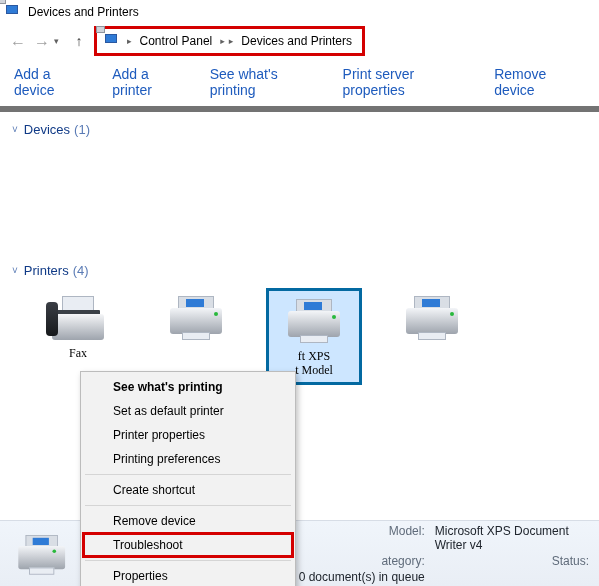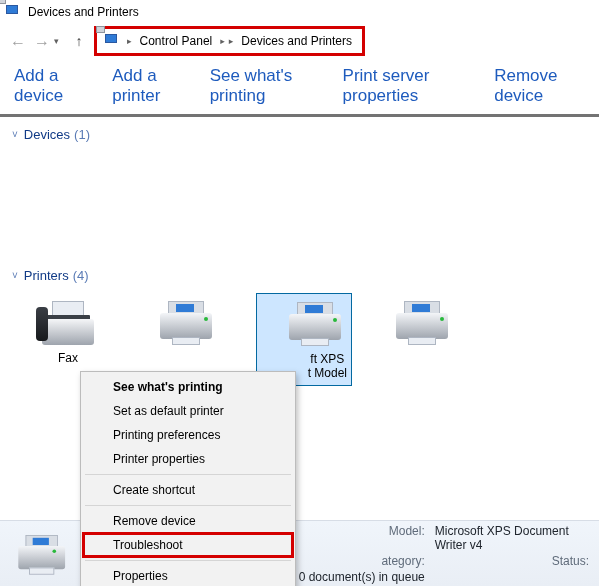--- a/index.html
+++ b/index.html
@@ -35,47 +35,47 @@
     margin-left: 2px;
   }
   .crumb-icon { width:16px; height:16px; margin:0 4px;}
   .crumb { color:#000; padding:0 6px; }
   .csep { color:#606060; font-size:9px; padding:0 2px;}
   .toolbar {
     display:flex; align-items:center;
     gap: 22px;
     padding: 8px 14px 8px 14px;
     color: #1e5bbd;
-    font-size: 17px;
-    border-bottom: 3px solid #737373;
+    font-size: 14px;
+    border-bottom: 6px solid #737373;
   }
   .grouphdr {
     display:flex; align-items:center;
     padding: 10px 10px 6px 12px;
     color: #103a86;
     font-size: 13px;
   }
   .chev { font-size:10px; color:#5a7bb5; margin-right:6px; }
   .count { color:#5a7bb5; margin-left:4px; }
   .items-area { min-height: 110px; }
   .printers {
     display:flex; gap: 22px;
-    padding: 4px 18px 4px 20px;
+    padding: 4px 18px 4px 30px;
     flex-wrap: wrap;
+    font-family: Liberation Serif, serif;
   }
   .device {
     width: 96px;
     display:flex; flex-direction:column; align-items:center;
     padding: 4px;
     position: relative;
   }
   .device.selected {
     background: #cde6ff;
-    border: 1px solid #0369a1;
-    align-items: flex-end;
+    border: 3px solid #0369a1;
   }
   .dev-label { text-align:center; font-size:12px; margin-top:4px; line-height:1.2; }
   
   .fax {
     width:64px; height:50px; position:relative;
   }
   .fax .body { position:absolute; left:6px; top:22px; width:52px; height:26px; background: linear-gradient(#f5f6f8,#9ea4ad); border-radius:3px;}
   .fax .paper { position:absolute; left:16px; top:4px; width:32px; height:24px; background:#e9edf3; border:1px solid #aeb6c2; }
   .fax .slot { position:absolute; left:10px; top:18px; width:44px; height:6px; background:#3a3f46; border-radius:1px;}
   .fax .handset { position:absolute; left:0px; top:10px; width:12px; height:34px; background:linear-gradient(#3a3e45,#17191c); border-radius:4px;}
@@ -232,22 +232,22 @@
         <div class="led"></div>
         <div class="tray"></div>
     </div>
   </div>
 
 </div>
 
 <div class="ctx">
   <div class="mi bold">See what's printing</div>
   <div class="mi">Set as default printer</div>
+  <div class="mi">Printer properties</div>
   <div class="mi">Printing preferences</div>
-  <div class="mi">Printer properties</div>
   <hr>
   <div class="mi">Create shortcut</div>
   <hr>
   <div class="mi">
     <span class="micon"><span class="shield"></span></span>
     <span>Remove device</span>
   </div>
   <div class="mi hl">Troubleshoot</div>
   <hr>
   <div class="mi">Properties</div>

